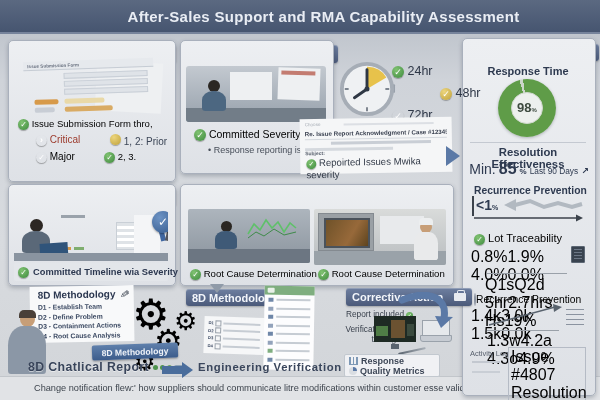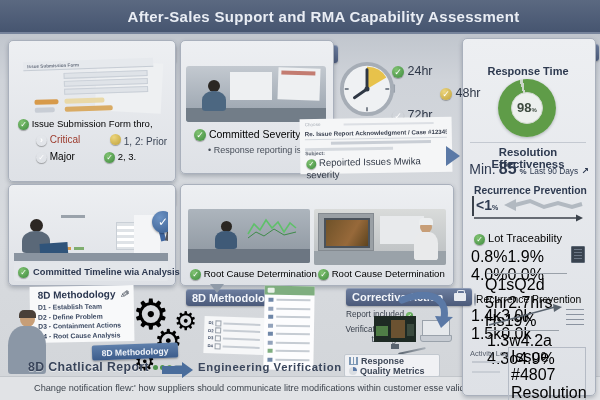--- a/index.html
+++ b/index.html
@@ -303,21 +303,21 @@
     <div class="p" style="left:152px;top:22px;width:5px;height:10px;background:#54565e;transform:rotate(14deg);"></div>
     <div class="p" style="left:4px;top:8px;width:44px;height:44px;">
       <div class="p" style="left:12px;top:2px;width:13px;height:13px;border-radius:50%;background:#2c2723;"></div>
       <div class="p" style="left:4px;top:14px;width:28px;height:22px;border-radius:45% 45% 15% 15%;background:#5a6878;"></div>
       <div class="p mon" style="left:22px;top:26px;width:28px;height:16px;transform:rotate(-4deg);background:#30547a;"></div>
     </div>
     <div class="p" style="left:0;top:44px;width:154px;height:8px;background:#8a94a0;"></div>
   </div>
   <div class="p" style="left:14px;top:263px;width:154px;height:18px;background:#e3e6ea;border-radius:2px;z-index:2;display:flex;align-items:center;gap:4px;padding-left:4px;box-sizing:border-box;">
     <span class="chk g" style="width:11px;height:11px;font-size:8px;">✓</span>
-    <span style="font-size:9.3px;font-weight:bold;color:#2c3850;white-space:nowrap;">Committed Timeline wia Analysis</span>
+    <span style="font-size:9.3px;font-weight:bold;color:#2c3850;white-space:nowrap;">Committed Timeline wia Severity</span>
   </div>
 
   <div class="p panel" style="left:180px;top:184px;width:272px;height:100px;z-index:1;"></div>
   <div class="p ph" style="left:186px;top:188px;width:148px;height:18px;">
     <span>Technical Analysis</span>
   </div>
   <div class="p arrstem" style="left:170px;top:230px;width:10px;height:7px;z-index:3;"></div>
   <div class="p arrhead-r" style="left:180px;top:225px;z-index:3;"></div>
 
   <div class="p" style="left:188px;top:209px;width:122px;height:54px;border-radius:2px;overflow:hidden;z-index:1;

